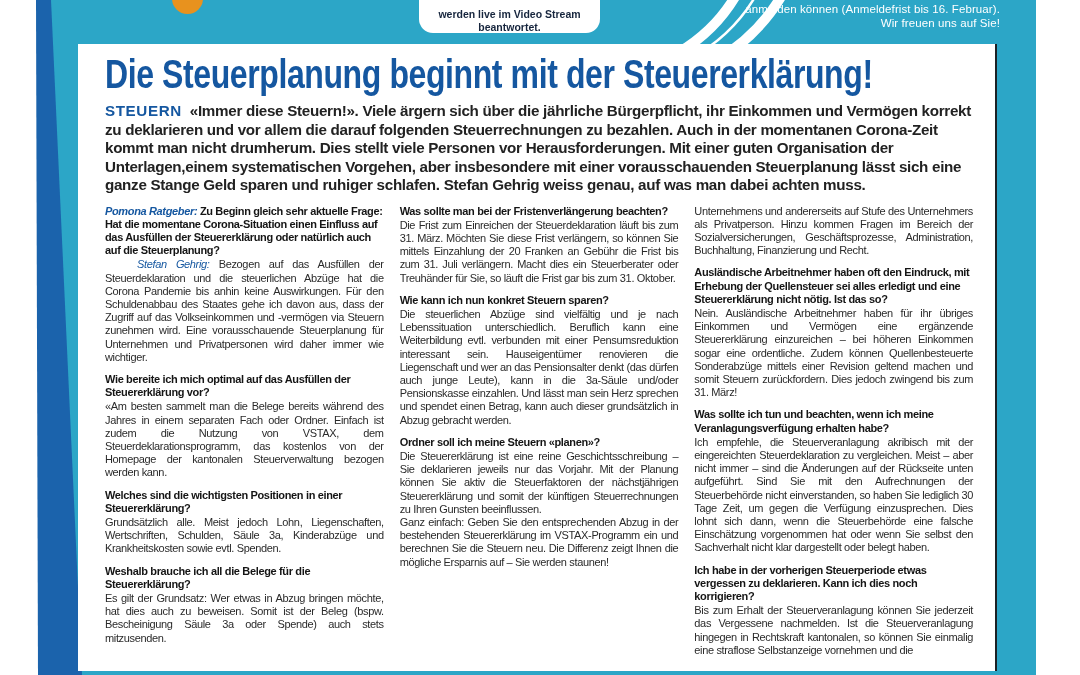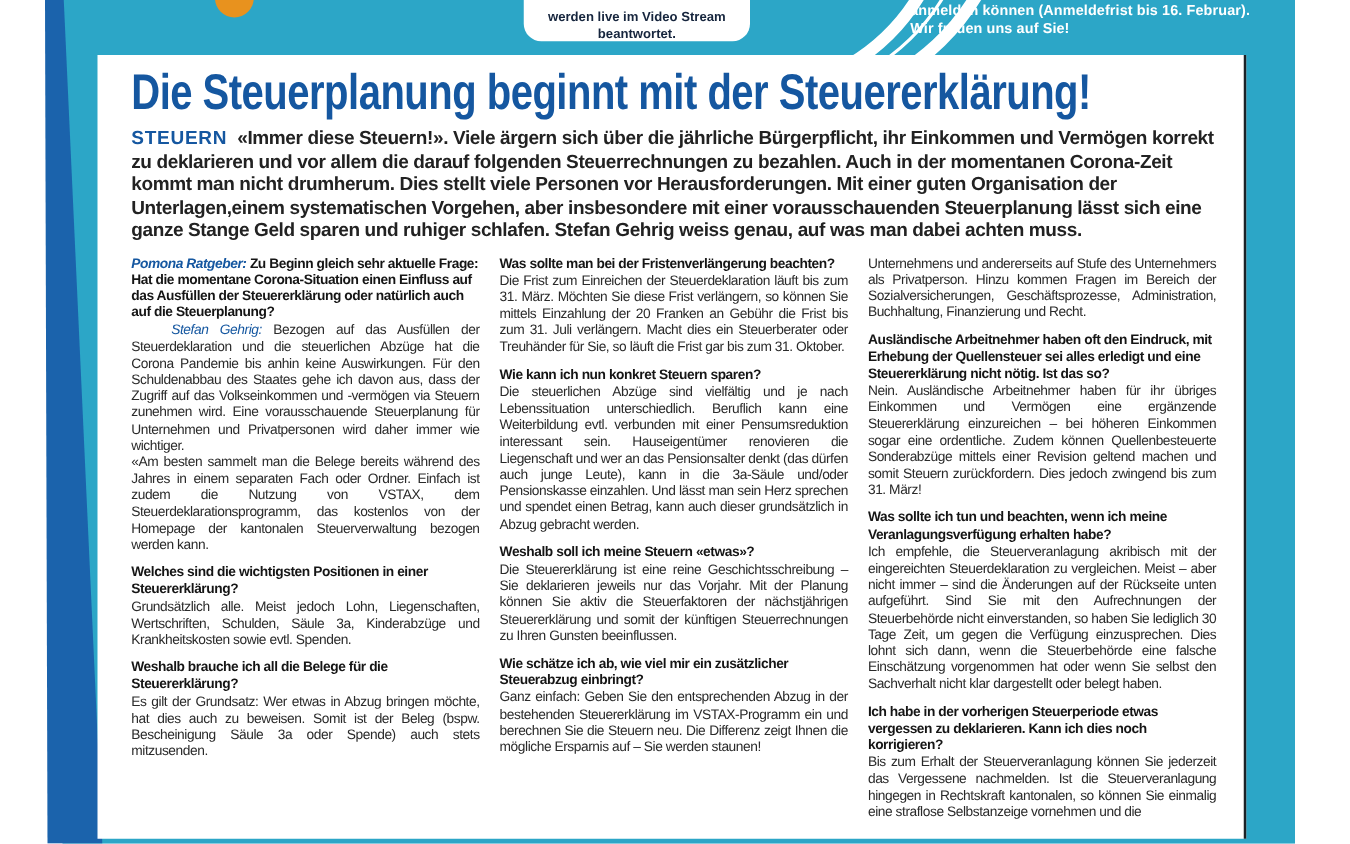--- a/index.html
+++ b/index.html
@@ -27,21 +27,21 @@
   .bubble{
     position:absolute;left:419px;top:0;width:181px;height:33px;background:#fff;
     border-radius:0 0 14px 14px;display:flex;justify-content:center;align-items:flex-end;
   }
   .bubble-text{
     font-size:10.5px;line-height:12.5px;font-weight:bold;color:#16253d;
     text-align:center;width:150px;padding-top:2px;
   }
   .swoosh{position:absolute;left:590px;top:0;width:240px;height:95px;}
   .banner-right{
-    position:absolute;right:80px;top:2px;text-align:left;color:#fff;font-weight:bold;
+    position:absolute;right:80px;top:2px;text-align:right;color:#fff;font-weight:normal;
     font-size:11.5px;line-height:14px;letter-spacing:0.1px;
   }
   .panel{
     position:absolute;left:78px;top:44px;width:919px;height:627px;background:#fff;
     box-sizing:border-box;padding:10px 22px 0 27px;overflow:hidden;
     border-right:2px solid #1b2126;
   }
   .title{
     margin:0 0 8px;color:var(--c-blue,#1557A0);font-weight:bold;font-size:40px;line-height:40px;
     letter-spacing:-0.5px;white-space:nowrap;transform:scaleX(0.80);transform-origin:left center;
@@ -91,34 +91,34 @@
 
   <div class="panel">
     <h1 class="title">Die Steuerplanung beginnt mit der Steuererklärung!</h1>
 
     <p class="intro"><span class="kicker">STEUERN</span><span>«Immer diese Steuern!». Viele ärgern sich über die jährliche Bürgerpflicht, ihr Einkommen und Vermögen korrekt zu deklarieren und vor allem die darauf folgenden Steuerrechnungen zu bezahlen. Auch in der momentanen Corona-Zeit kommt man nicht drumherum. Dies stellt viele Personen vor Herausforderungen. Mit einer guten Organisation der Unterlagen,einem systematischen Vorgehen, aber insbesondere mit einer vorausschauenden Steuerplanung lässt sich eine ganze Stange Geld sparen und ruhiger schlafen. Stefan Gehrig weiss genau, auf was man dabei achten muss.</span></p>
 
     <div class="columns">
       <div class="col">
           <p class="q"><em class="speaker">Pomona Ratgeber: </em>Zu Beginn gleich sehr aktuelle Frage: Hat die momentane Corona-Situation einen Einfluss auf das Ausfüllen der Steuererklärung oder natürlich auch auf die Steuerplanung?</p>
           <p class="a"><em class="speaker">Stefan Gehrig: </em>Bezogen auf das Ausfüllen der Steuerdeklaration und die steuerlichen Abzüge hat die Corona Pandemie bis anhin keine Auswirkungen. Für den Schuldenabbau des Staates gehe ich davon aus, dass der Zugriff auf das Volkseinkommen und -vermögen via Steuern zunehmen wird. Eine vorausschauende Steuerplanung für Unternehmen und Privatpersonen wird daher immer wie wichtiger.</p>
+          <p class="q">Wie bereite ich mich optimal auf das Ausfüllen der Steuererklärung vor?</p>
           <p class="a">«Am besten sammelt man die Belege bereits während des Jahres in einem separaten Fach oder Ordner. Einfach ist zudem die Nutzung von VSTAX, dem Steuerdeklarationsprogramm, das kostenlos von der Homepage der kantonalen Steuerverwaltung bezogen werden kann.</p>
           <p class="q">Welches sind die wichtigsten Positionen in einer Steuererklärung?</p>
           <p class="a">Grundsätzlich alle. Meist jedoch Lohn, Liegenschaften, Wertschriften, Schulden, Säule 3a, Kinderabzüge und Krankheitskosten sowie evtl. Spenden.</p>
           <p class="q">Weshalb brauche ich all die Belege für die Steuererklärung?</p>
           <p class="a">Es gilt der Grundsatz: Wer etwas in Abzug bringen möchte, hat dies auch zu beweisen. Somit ist der Beleg (bspw. Bescheinigung Säule 3a oder Spende) auch stets mitzusenden.</p>
         </div>
       <div class="col">
           <p class="q">Was sollte man bei der Fristenverlängerung beachten?</p>
           <p class="a">Die Frist zum Einreichen der Steuerdeklaration läuft bis zum 31. März. Möchten Sie diese Frist verlängern, so können Sie mittels Einzahlung der 20 Franken an Gebühr die Frist bis zum 31. Juli verlängern. Macht dies ein Steuerberater oder Treuhänder für Sie, so läuft die Frist gar bis zum 31. Oktober.</p>
           <p class="q">Wie kann ich nun konkret Steuern sparen?</p>
           <p class="a">Die steuerlichen Abzüge sind vielfältig und je nach Lebenssituation unterschiedlich. Beruflich kann eine Weiterbildung evtl. verbunden mit einer Pensumsreduktion interessant sein. Hauseigentümer renovieren die Liegenschaft und wer an das Pensionsalter denkt (das dürfen auch junge Leute), kann in die 3a-Säule und/oder Pensionskasse einzahlen. Und lässt man sein Herz sprechen und spendet einen Betrag, kann auch dieser grundsätzlich in Abzug gebracht werden.</p>
-          <p class="q">Weshalb soll ich meine Steuern «etwas»?</p>
+          <p class="q">Ordner soll ich meine Steuern «planen»?</p>
           <p class="a">Die Steuererklärung ist eine reine Geschichtsschreibung – Sie deklarieren jeweils nur das Vorjahr. Mit der Planung können Sie aktiv die Steuerfaktoren der nächstjährigen Steuererklärung und somit der künftigen Steuerrechnungen zu Ihren Gunsten beeinflussen.</p>
-          <p class="q">Wie schätze ich ab, wie viel mir ein zusätzlicher Steuerabzug einbringt?</p>
           <p class="a">Ganz einfach: Geben Sie den entsprechenden Abzug in der bestehenden Steuererklärung im VSTAX-Programm ein und berechnen Sie die Steuern neu. Die Differenz zeigt Ihnen die mögliche Ersparnis auf – Sie werden staunen!</p>
         </div>
       <div class="col">
           <p class="a">Unternehmens und andererseits auf Stufe des Unternehmers als Privatperson. Hinzu kommen Fragen im Bereich der Sozialversicherungen, Geschäftsprozesse, Administration, Buchhaltung, Finanzierung und Recht.</p>
           <p class="q">Ausländische Arbeitnehmer haben oft den Eindruck, mit Erhebung der Quellensteuer sei alles erledigt und eine Steuererklärung nicht nötig. Ist das so?</p>
           <p class="a">Nein. Ausländische Arbeitnehmer haben für ihr übriges Einkommen und Vermögen eine ergänzende Steuererklärung einzureichen – bei höheren Einkommen sogar eine ordentliche. Zudem können Quellenbesteuerte Sonderabzüge mittels einer Revision geltend machen und somit Steuern zurückfordern. Dies jedoch zwingend bis zum 31. März!</p>
           <p class="q">Was sollte ich tun und beachten, wenn ich meine Veranlagungsverfügung erhalten habe?</p>
           <p class="a">Ich empfehle, die Steuerveranlagung akribisch mit der eingereichten Steuerdeklaration zu vergleichen. Meist – aber nicht immer – sind die Änderungen auf der Rückseite unten aufgeführt. Sind Sie mit den Aufrechnungen der Steuerbehörde nicht einverstanden, so haben Sie lediglich 30 Tage Zeit, um gegen die Verfügung einzusprechen. Dies lohnt sich dann, wenn die Steuerbehörde eine falsche Einschätzung vorgenommen hat oder wenn Sie selbst den Sachverhalt nicht klar dargestellt oder belegt haben.</p>
           <p class="q">Ich habe in der vorherigen Steuerperiode etwas vergessen zu deklarieren. Kann ich dies noch korrigieren?</p>
           <p class="a">Bis zum Erhalt der Steuerveranlagung können Sie jederzeit das Vergessene nachmelden. Ist die Steuerveranlagung hingegen in Rechtskraft kantonalen, so können Sie einmalig eine straflose Selbstanzeige vornehmen und die</p>

